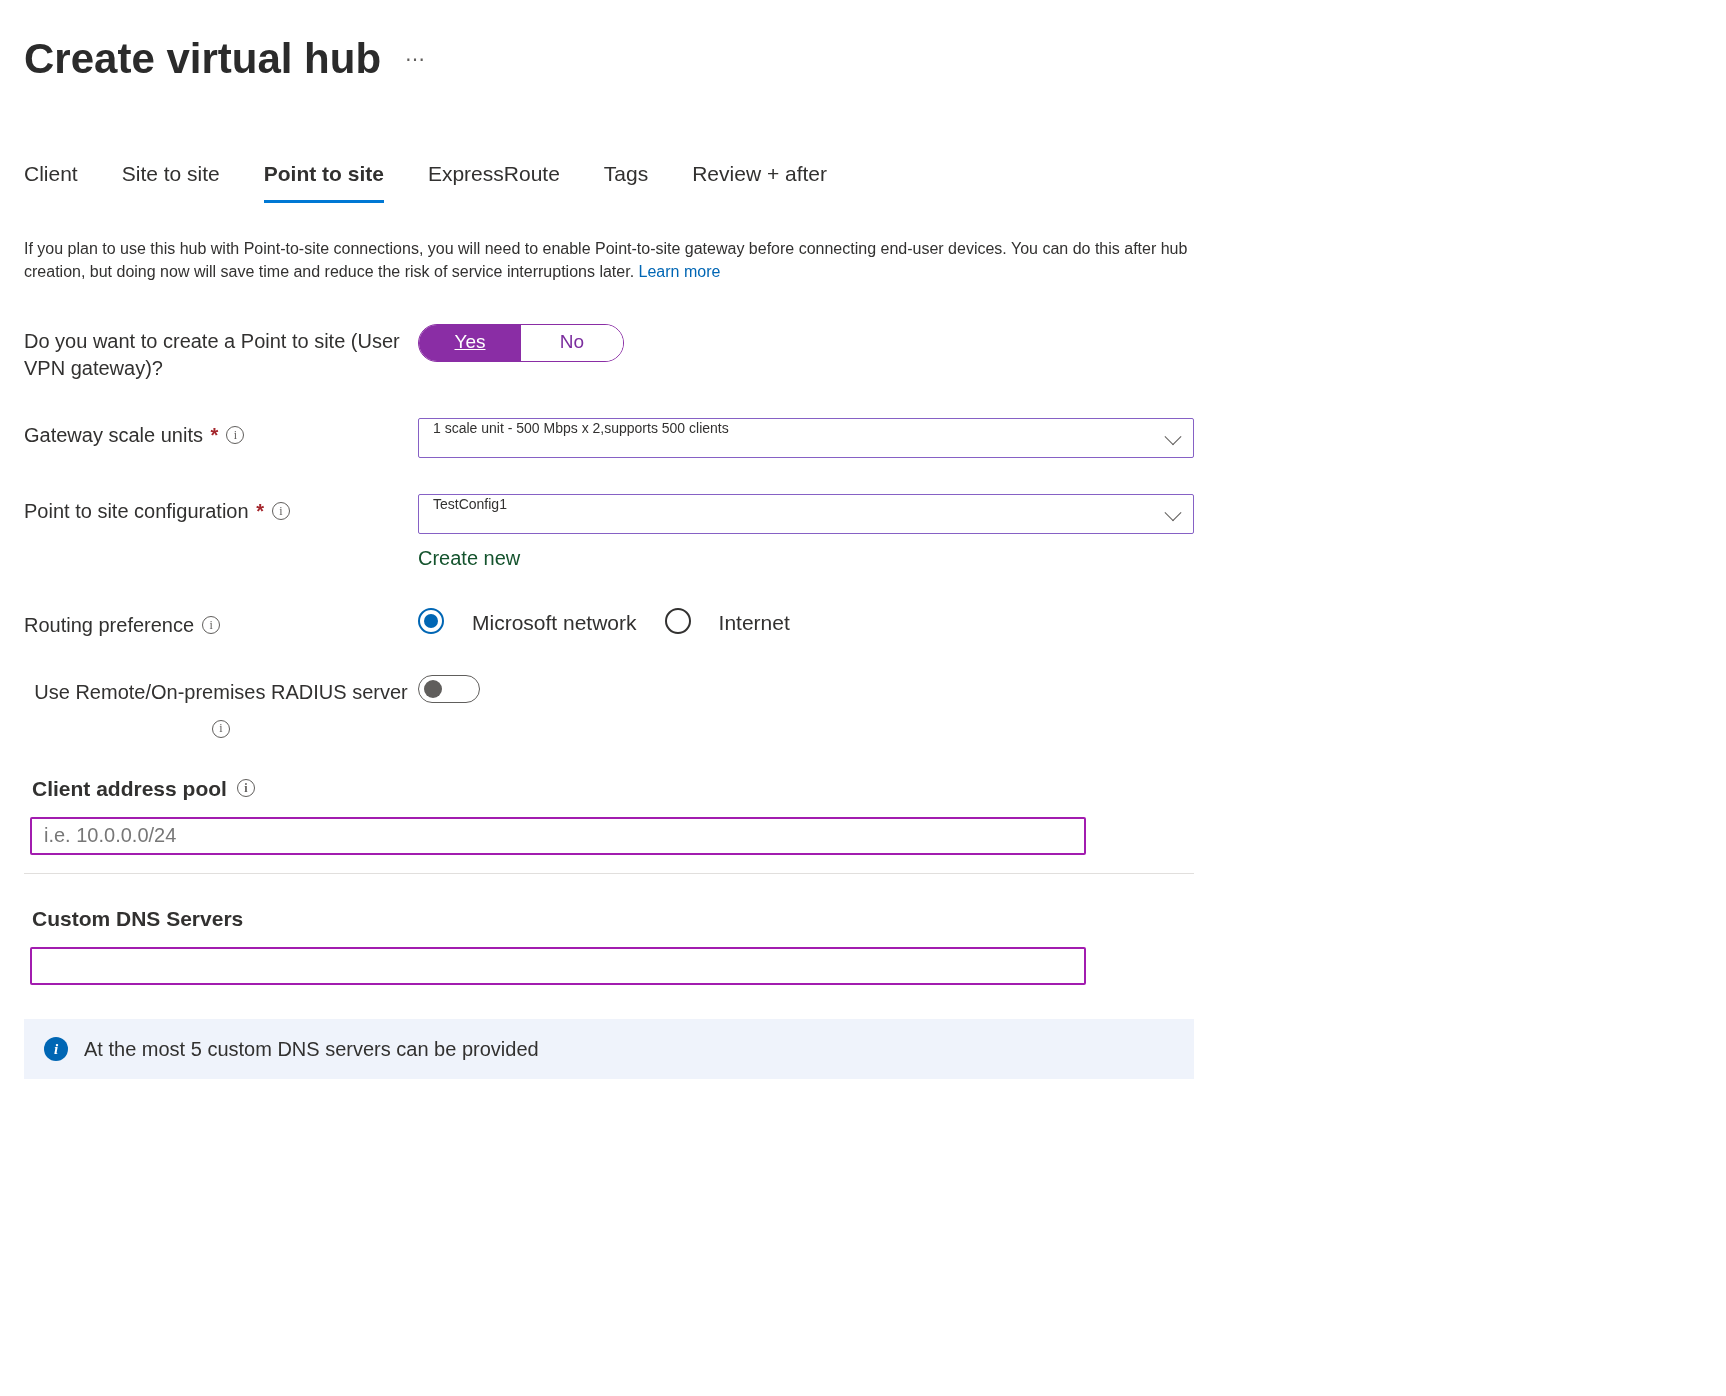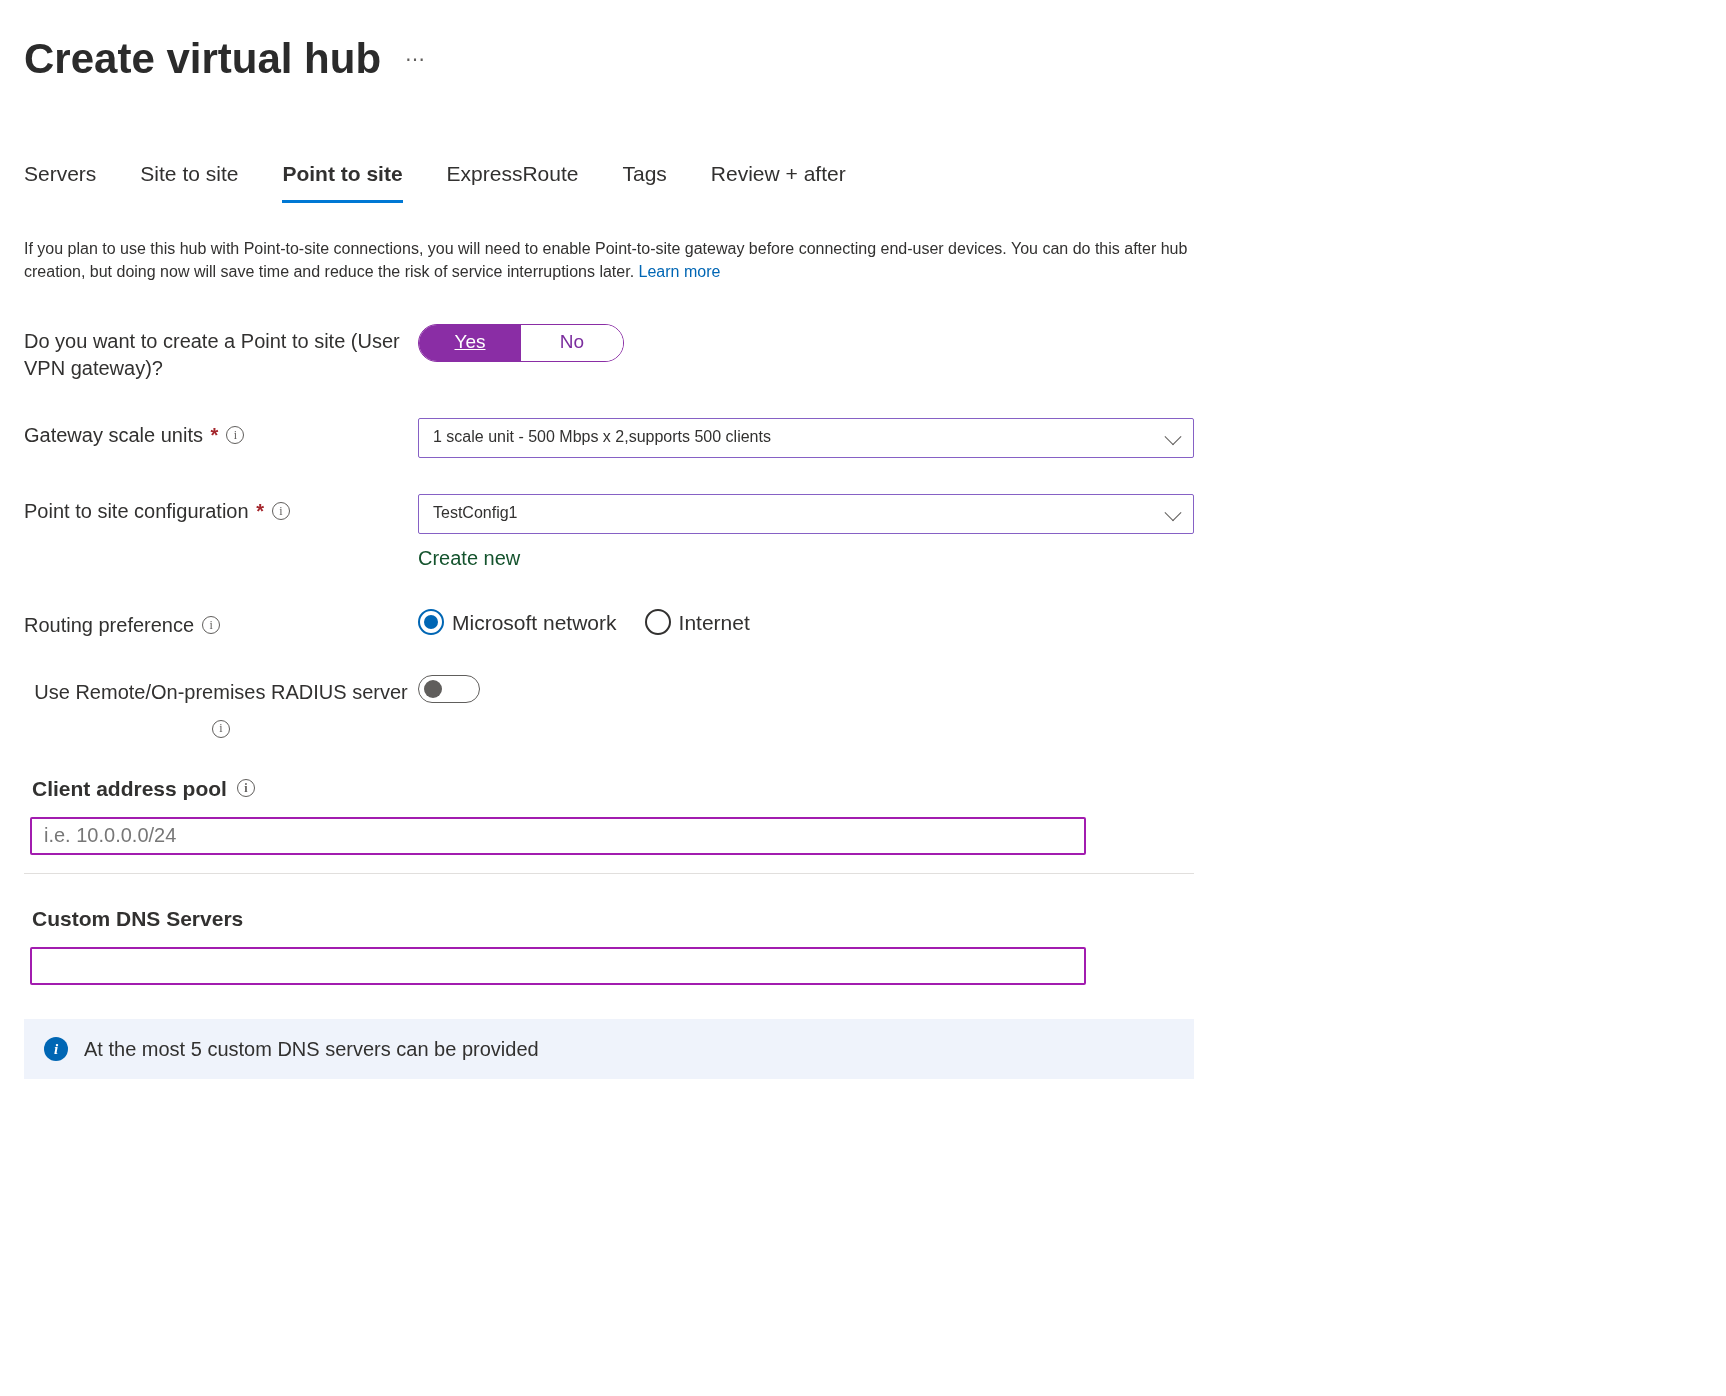--- a/index.html
+++ b/index.html
@@ -115,44 +115,44 @@
     color: #fff;
     text-decoration: underline;
   }
   
   .select {
     position: relative;
     border: 1px solid #8661c5;
     border-radius: 2px;
     height: 40px;
     display: flex;
-    align-items: center;
+    align-items: flex-start;
     padding: 0 44px 0 14px;
-    font-size: 16px;
+    font-size: 14px;
     color: #323130;
     cursor: pointer;
     background: #fff;
   }
   .select .chev {
     position: absolute;
     right: 14px;
     top: 50%;
     transform: translateY(-60%) rotate(45deg);
     width: 12px; height: 12px;
     border-right: 1.5px solid #605e5c;
     border-bottom: 1.5px solid #605e5c;
   }
   .link-below {
     margin-top: 10px;
     font-size: 20px;
   }
   .link-below a { color: #14532d; text-decoration: none; }
   
   .radio-row { display: flex; gap: 28px; align-items: center; }
-  .radio { display: flex; align-items: center; gap: 8px; cursor: pointer; font-size: 21px; }
+  .radio { display: flex; align-items: flex-start; gap: 28px; cursor: pointer; font-size: 21px; }
   .radio .circle {
     width: 26px; height: 26px;
     border: 2px solid #323130;
     border-radius: 50%;
     display: flex; align-items: center; justify-content: center;
     flex: none;
   }
   .radio.checked .circle { border-color: #0066b4; }
   .radio .dot {
     width: 14px; height: 14px;
@@ -237,21 +237,21 @@
 
 
 
 <div class="header-row">
   <h1>Create virtual hub</h1>
   <span class="more-dots">⋯</span>
 </div>
 
 
 <div class="tabs">
-  <div class="tab">Servers</div>
+  <div class="tab">Client</div>
   <div class="tab">Site to site</div>
   <div class="tab active">Point to site</div>
   <div class="tab">ExpressRoute</div>
   <div class="tab">Tags</div>
   <div class="tab">Review + after</div>
 </div>
 
 
 <div class="intro">
   <span>If you plan to use this hub with Point-to-site connections, you will need to enable Point-to-site gateway before connecting end-user devices. You can do this after hub creation, but doing now will save time and reduce the risk of service interruptions later.  </span>

